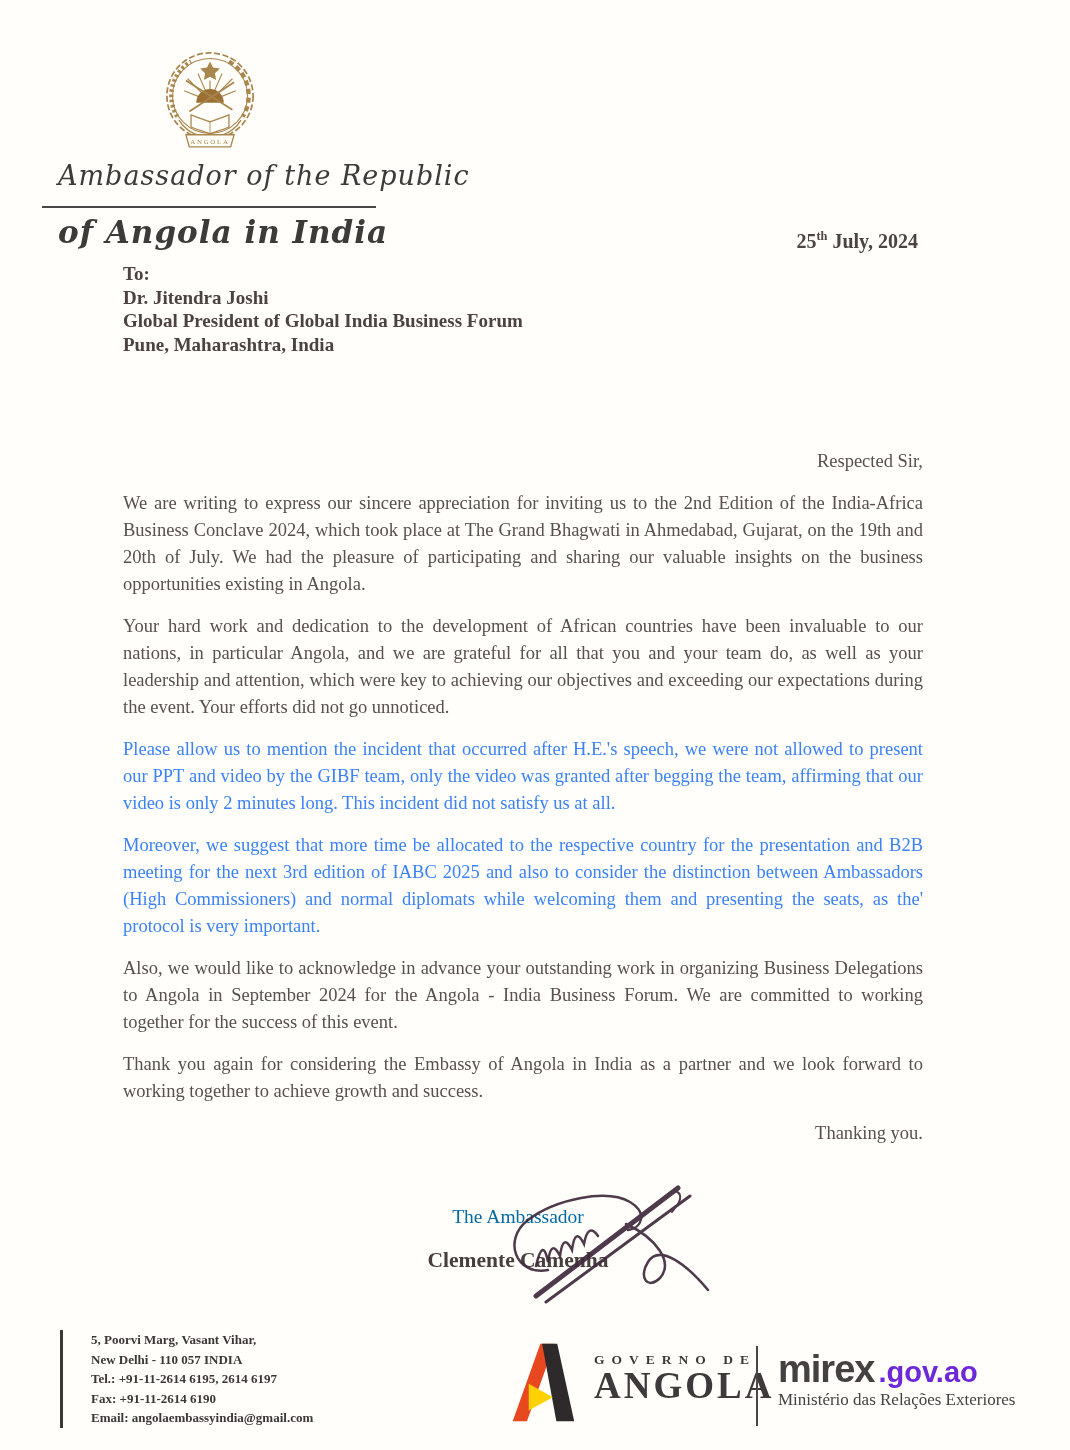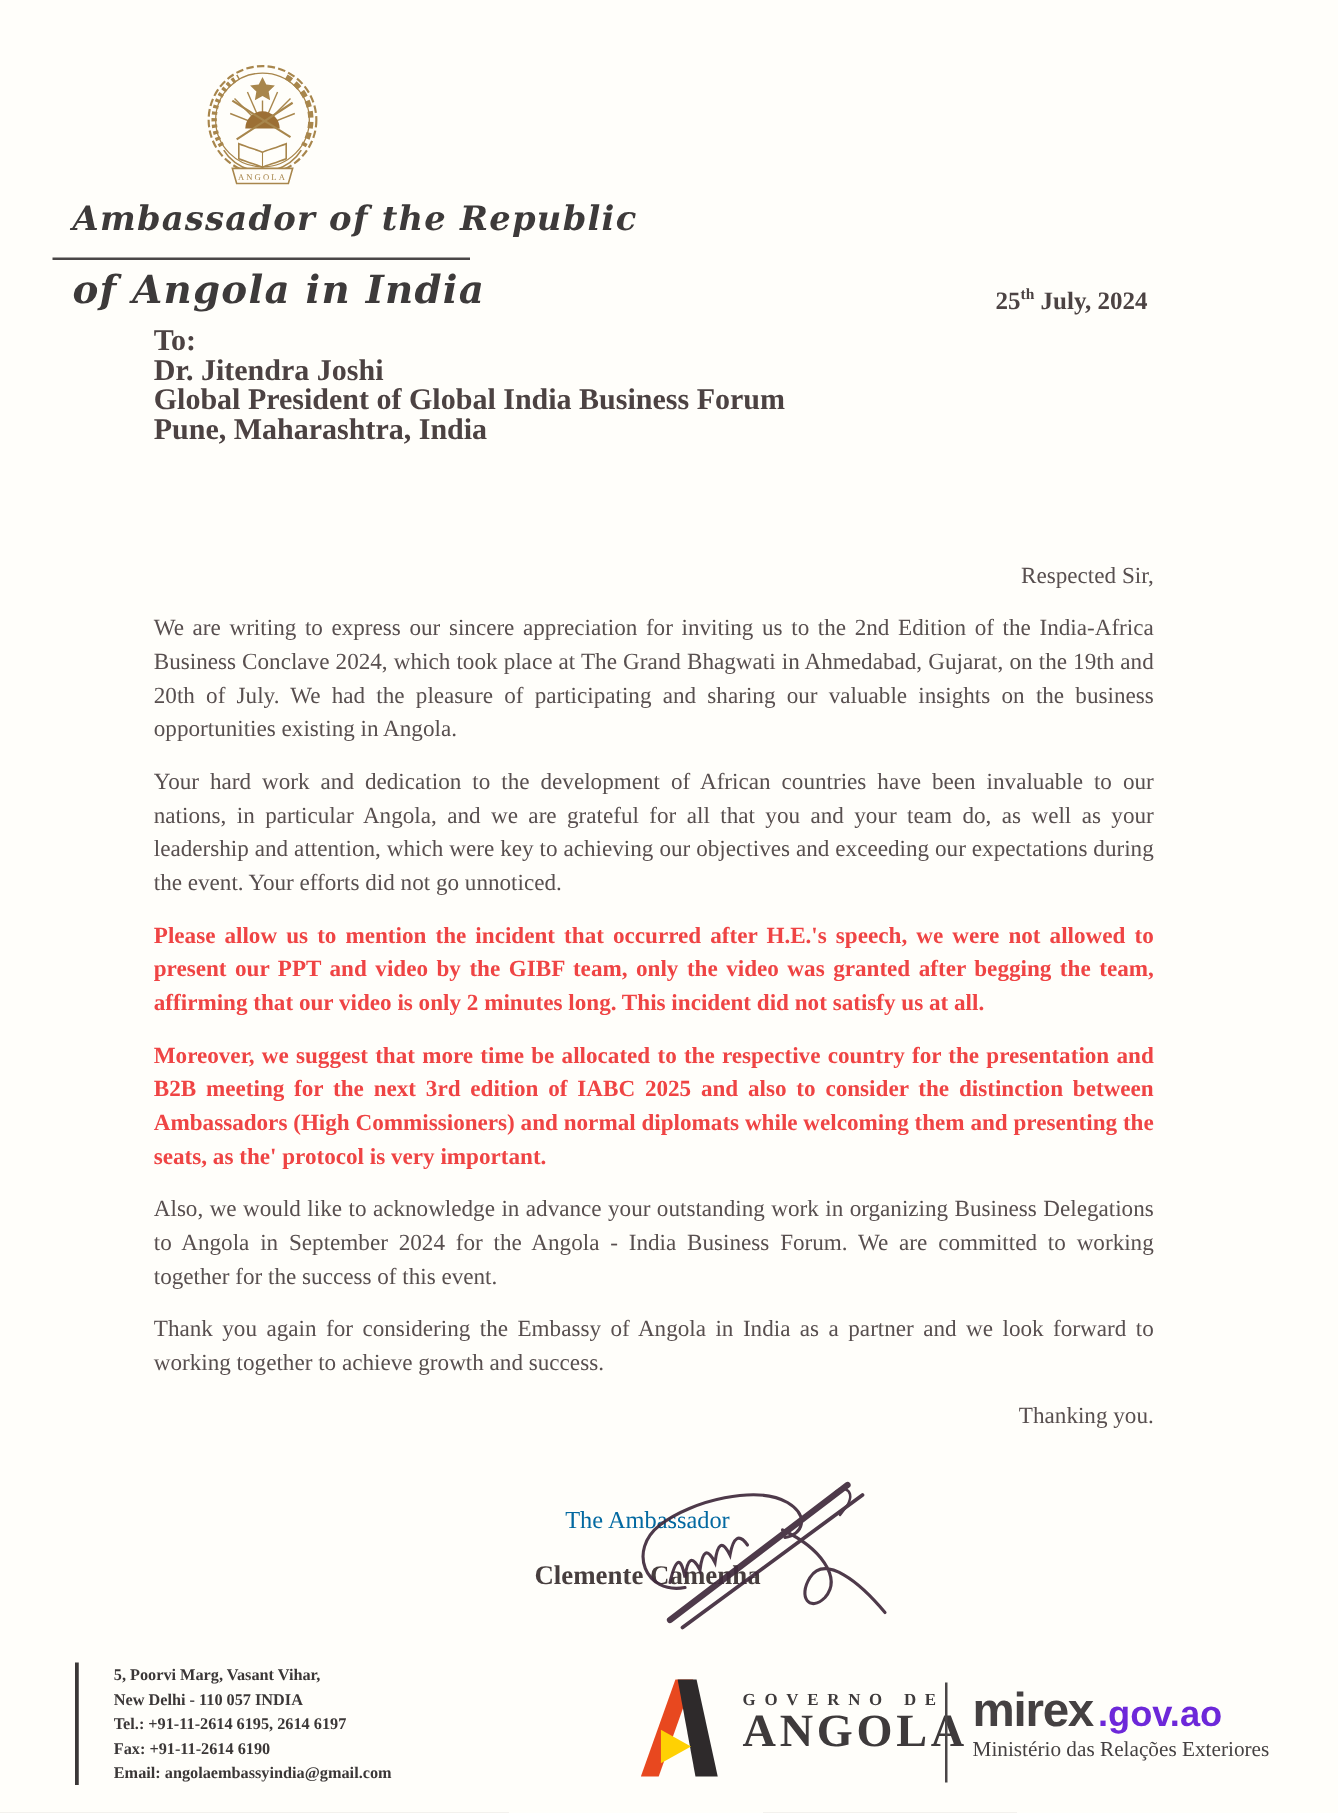--- a/index.html
+++ b/index.html
@@ -5,51 +5,51 @@
   html,body{margin:0;padding:0;background:#e9e7e2;}
   .page{
     position:relative;width:1070px;height:1450px;margin:0 auto;
     background:#fffefa;overflow:hidden;
     font-family:"Liberation Serif", serif;color:#584f4f;
   }
   
   .emblem{position:absolute;left:158px;top:46px;width:104px;height:112px;}
   .lh-title1{
     position:absolute;left:58px;top:160px;width:330px;text-align:right;
-    font-family:"DejaVu Serif", serif;font-style:italic;font-weight:bold;
+    font-family:"DejaVu Serif", serif;font-style:italic;font-weight:normal;
     font-size:27px;color:#3d3a3a;letter-spacing:1px;white-space:nowrap;
   }
   .lh-rule{position:absolute;left:42px;top:206px;width:334px;height:0;border-top:2px solid #4a4747;}
   .lh-title2{
     position:absolute;left:58px;top:214px;width:300px;text-align:center;
     font-family:"DejaVu Serif", serif;font-style:italic;font-weight:bold;
     font-size:31px;color:#3d3a3a;letter-spacing:1px;white-space:nowrap;
   }
   
   .date{
     position:absolute;right:152px;top:230px;font-size:20px;font-weight:bold;color:#4c4343;
   }
   sup{font-size:0.62em;vertical-align:super;line-height:0;}
   .to-block{
-    position:absolute;left:123px;top:262px;font-size:24px;font-weight:bold;
+    position:absolute;left:123px;top:262px;font-size:19px;font-weight:bold;
     color:#4c4242;line-height:23.5px;
   }
   .subject{
     position:absolute;left:123px;top:376px;width:808px;font-size:19.5px;
     color:#554b4b;line-height:28px;text-align:justify;
   }
   .subject b{color:#473e3e;}
   
   .body-flow{
     position:absolute;left:123px;top:448px;width:800px;
     font-size:18.5px;line-height:27px;color:#584f4f;
   }
   .body-flow p{margin:0 0 15px 0;text-align:justify;}
   .body-flow p.nojust{text-align:right;}
-  .body-flow p.bold{font-weight:bold;color:#ef4444;}
+  .body-flow p.bold{font-weight:normal;color:#3b82f6;}
   
   .sig-title{
     position:absolute;left:358px;top:1206px;width:320px;text-align:center;
     font-size:19.5px;color:#0369a1;
   }
   .sig-name{
     position:absolute;left:358px;top:1248px;width:320px;text-align:center;
     font-size:21.5px;font-weight:bold;color:#473e3e;
   }
   .sig-scribble{position:absolute;left:450px;top:1178px;width:270px;height:135px;opacity:.92;}

